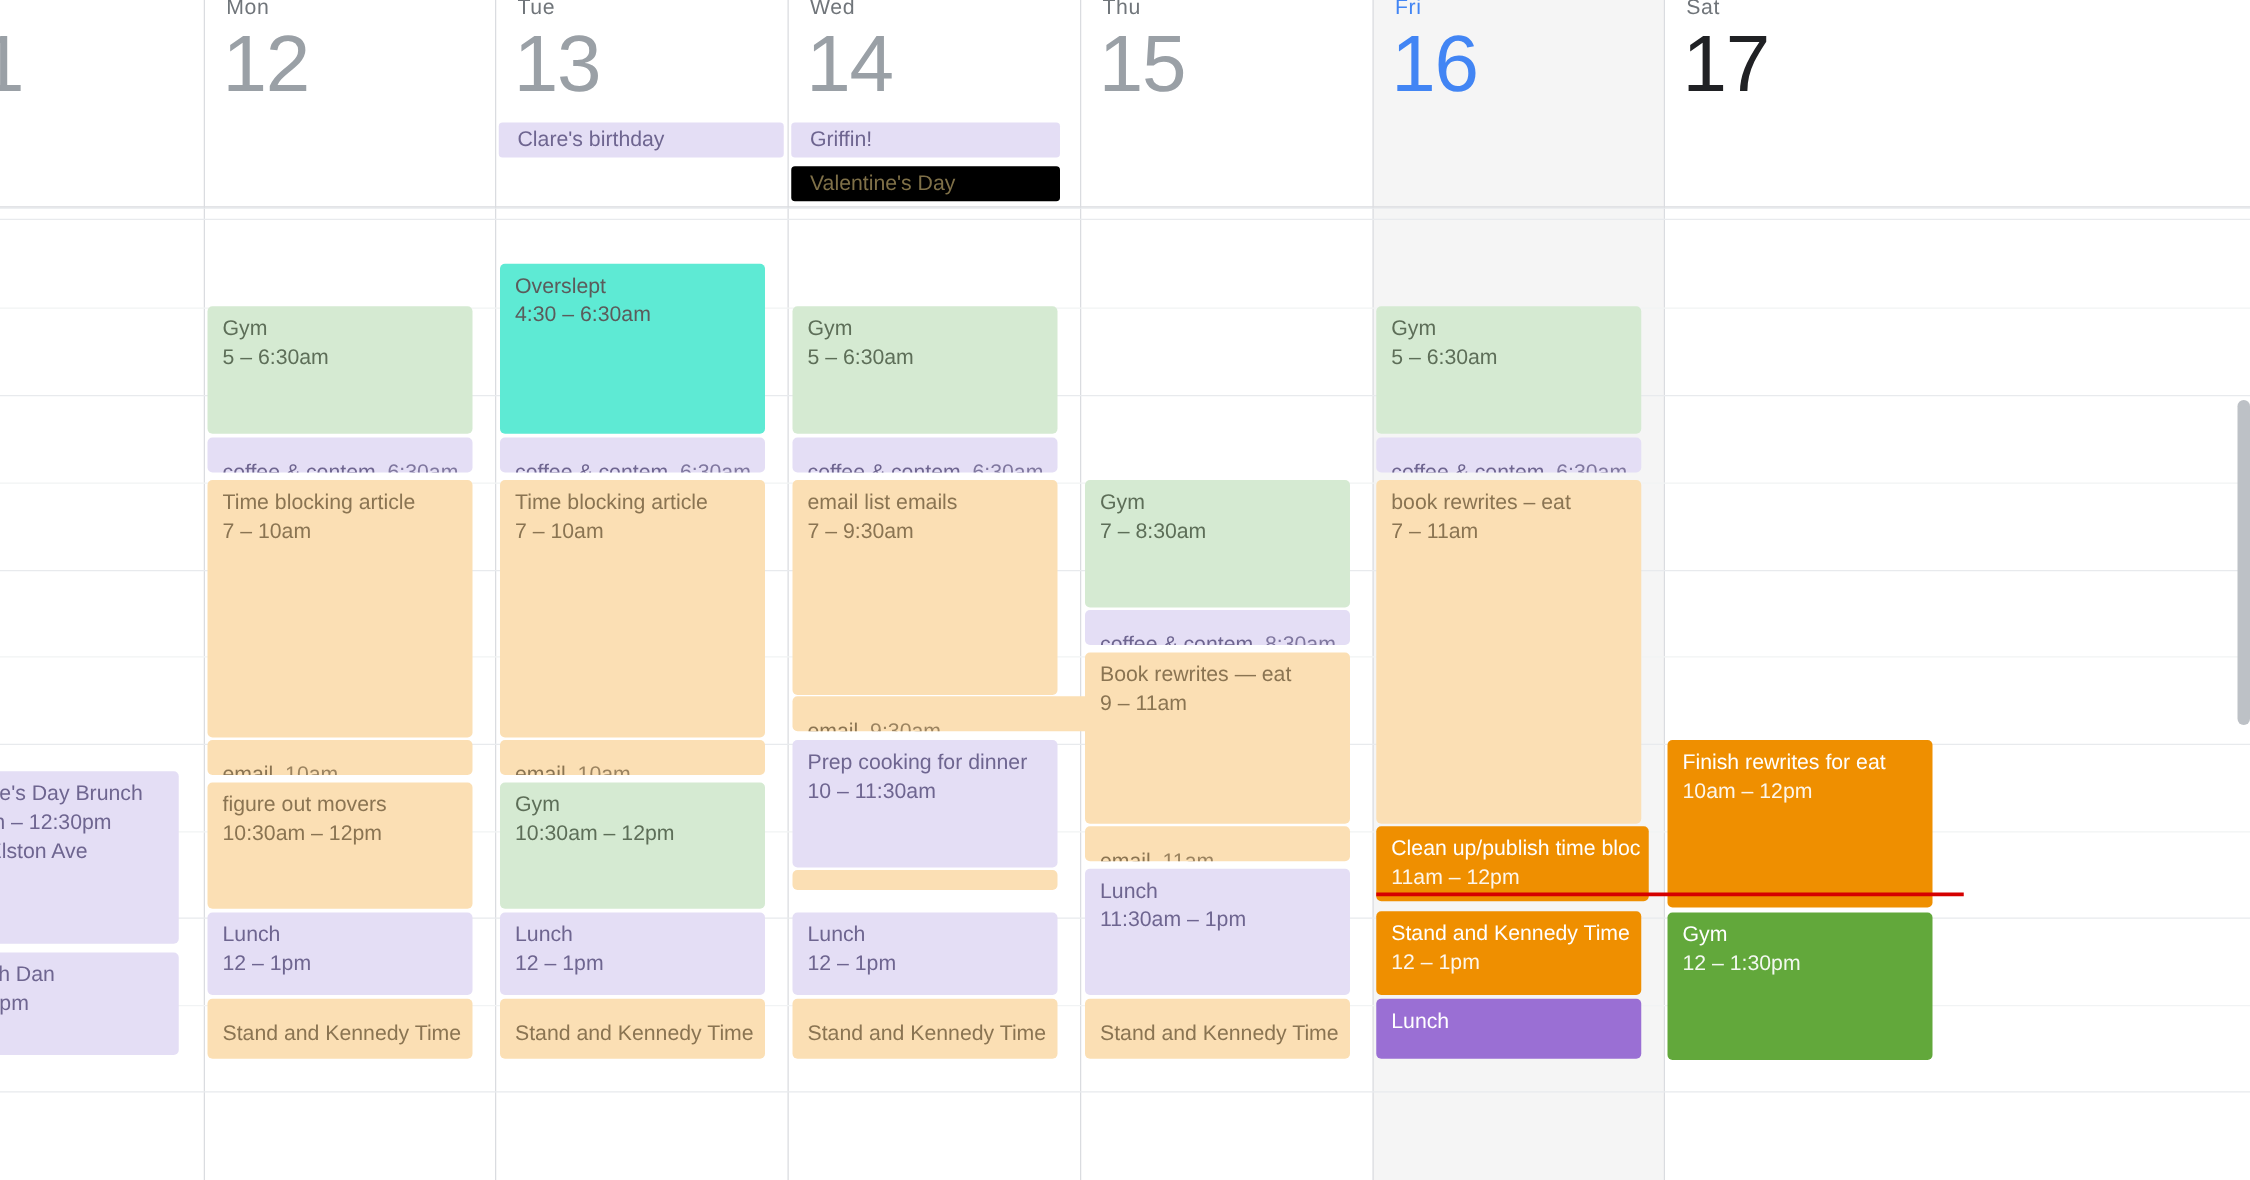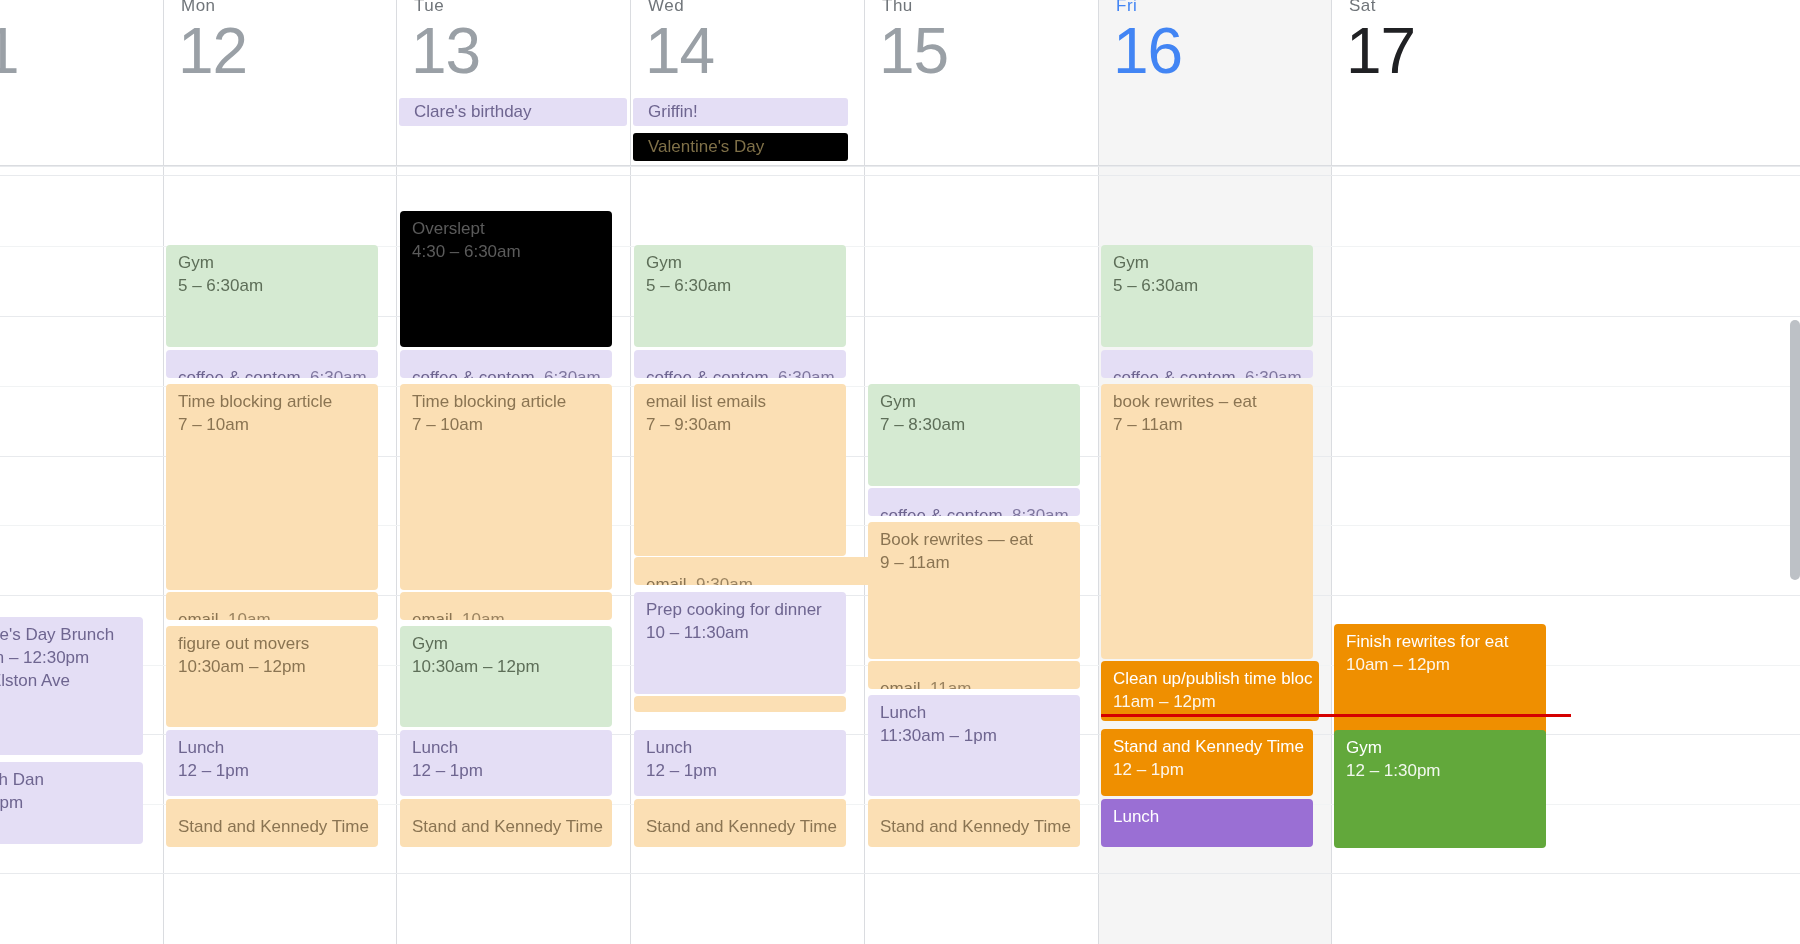--- a/index.html
+++ b/index.html
@@ -101,21 +101,21 @@
   .ev .t { white-space: nowrap; overflow: hidden; text-overflow: clip; }
   .ev .s { white-space: nowrap; overflow: hidden; }
   .ev.inline { padding-top: 16px; }
   .ev.inline .t { display: inline; }
   .ev.inline .s { display: inline; opacity: .85; }
 
   
   .c-green  { background: #d5ead2; color: #5d6e58; }
   .c-purple { background: #e4def5; color: #6e6590; }
   .c-orange { background: #fbdfb4; color: #8a7452; }
-  .c-gray   { background: #000000; color: #5b5b5b; }
+  .c-gray   { background: #5eead4; color: #5b5b5b; }
   .c-yellow { background: #000000; color: #7f7048; }
   .c-dorange{ background: #ef8f00; color: #ffffff; }
   .c-dgreen { background: #62a83b; color: #ffffff; }
   .c-dpurple{ background: #9a6fd4; color: #ffffff; }
 
   .c-dorange .s, .c-dgreen .s, .c-dpurple .s { opacity: .92; }
 
   
   .nowline {
     position: absolute;
@@ -327,21 +327,21 @@
     <div class="s">11am – 12pm</div>
   </div>
   <div class="ev c-dorange" style="left:1101px;top:729px;width:212px;height:67px;">
     <div class="t">Stand and Kennedy Time</div>
     <div class="s">12 – 1pm</div>
   </div>
   <div class="ev c-dpurple" style="left:1101px;top:799px;width:212px;height:48px;">
     <div class="t">Lunch</div>
   </div>
 
-  <div class="ev c-dorange" style="left:1334px;top:592px;width:212px;height:134px;margin-top:32px;">
+  <div class="ev c-dorange" style="left:1334px;top:592px;width:212px;height:134px;">
     <div class="t">Finish rewrites for eat</div>
     <div class="s">10am – 12pm</div>
   </div>
   <div class="ev c-dgreen" style="left:1334px;top:730px;width:212px;height:118px;">
     <div class="t">Gym</div>
     <div class="s">12 – 1:30pm</div>
   </div>
 
   <div class="nowline" style="left:1101px;top:714px;width:470px;"></div>
 

